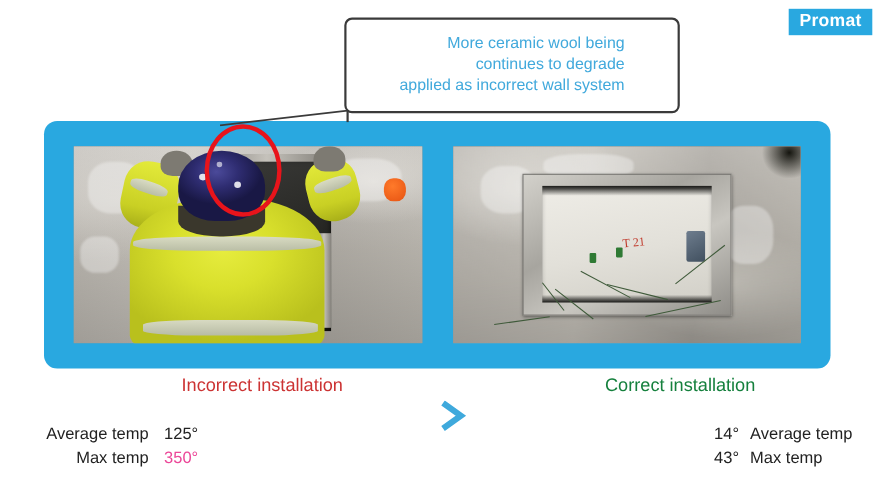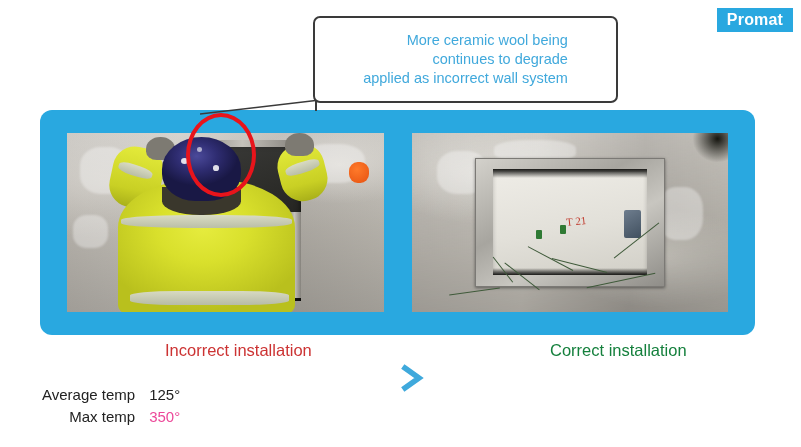--- a/index.html
+++ b/index.html
@@ -313,14 +313,28 @@
         <td class="value">125°</td>
       </tr>
       <tr>
         <td class="label">Max temp</td>
         <td class="value val-hot">350°</td>
       </tr>
     </tbody>
       </table>
   </div>
 
+  <div class="temps temps-right">
+    <table>
+      <tbody>
+          <tr>
+        <td class="value">14°</td>
+        <td class="label">Average temp</td>
+      </tr>
+      <tr>
+        <td class="value">43°</td>
+        <td class="label">Max temp</td>
+      </tr>
+    </tbody>
+      </table>
+  </div>
 
 </div>
 
 </body></html>

